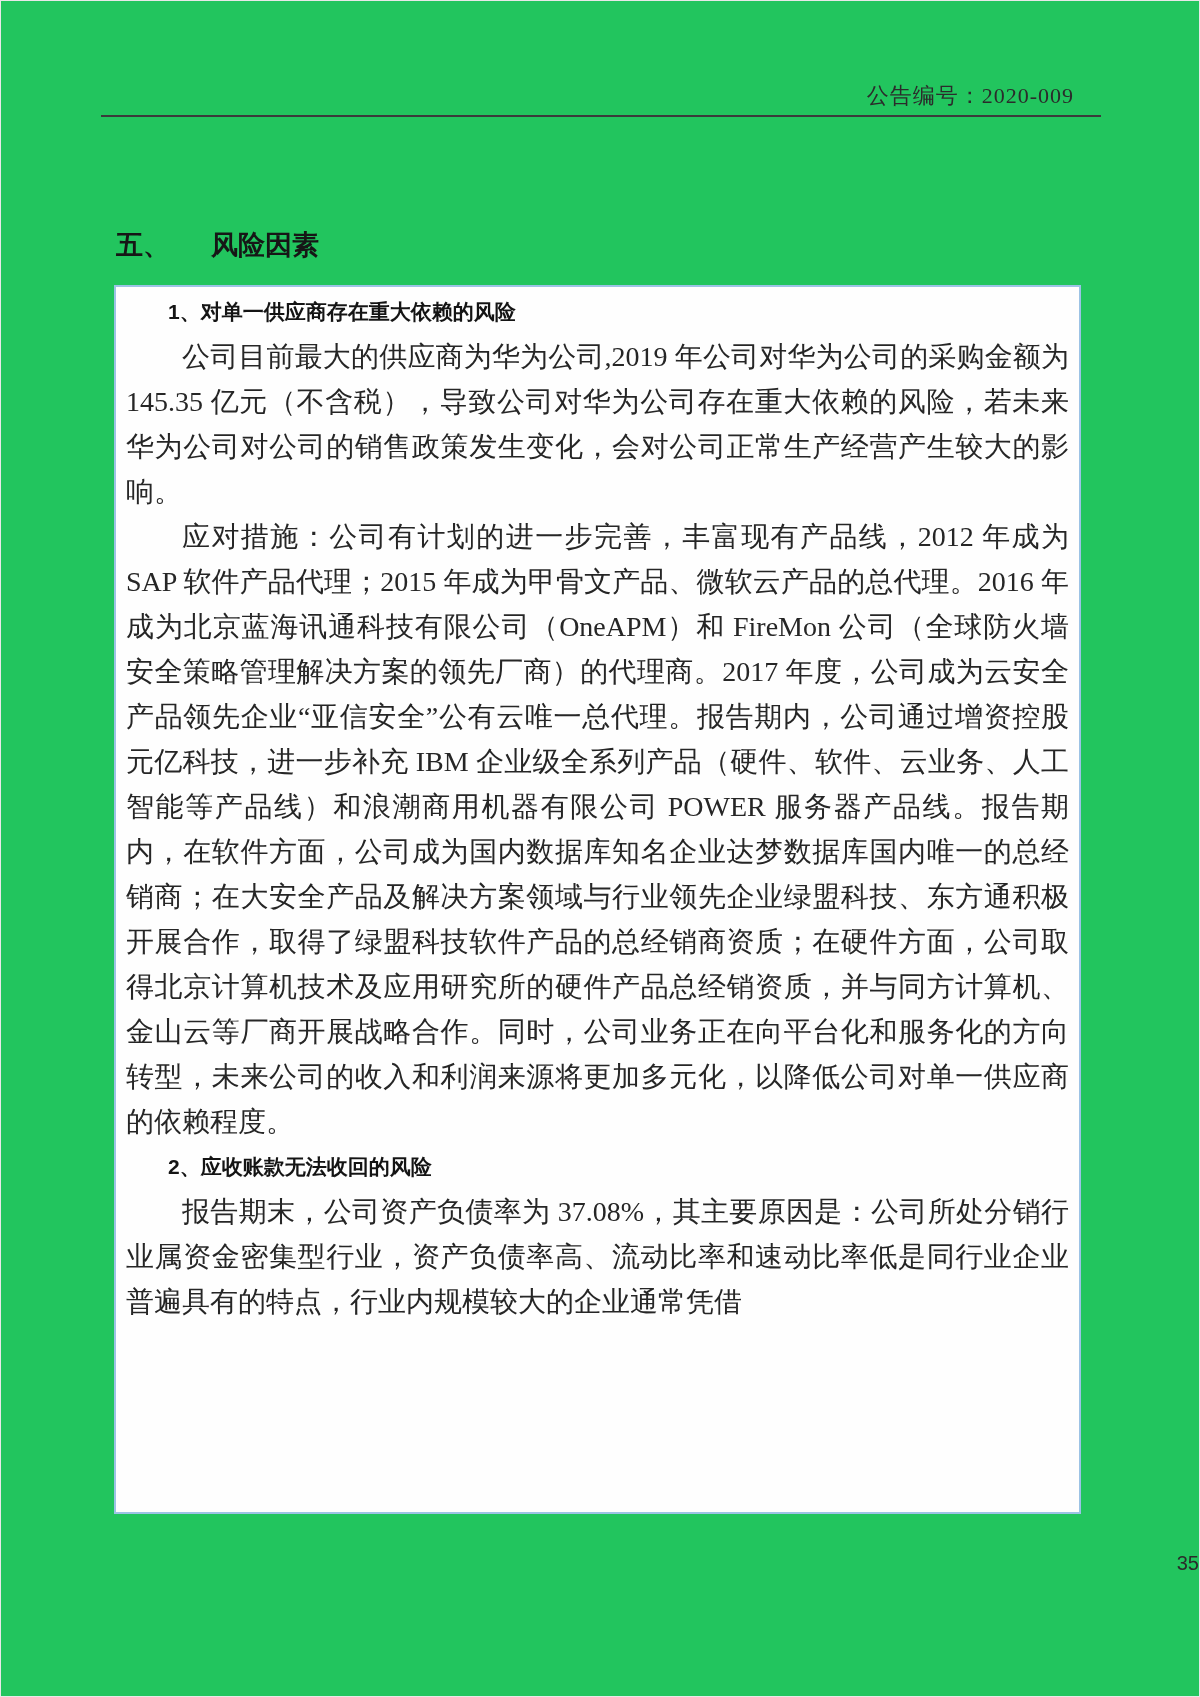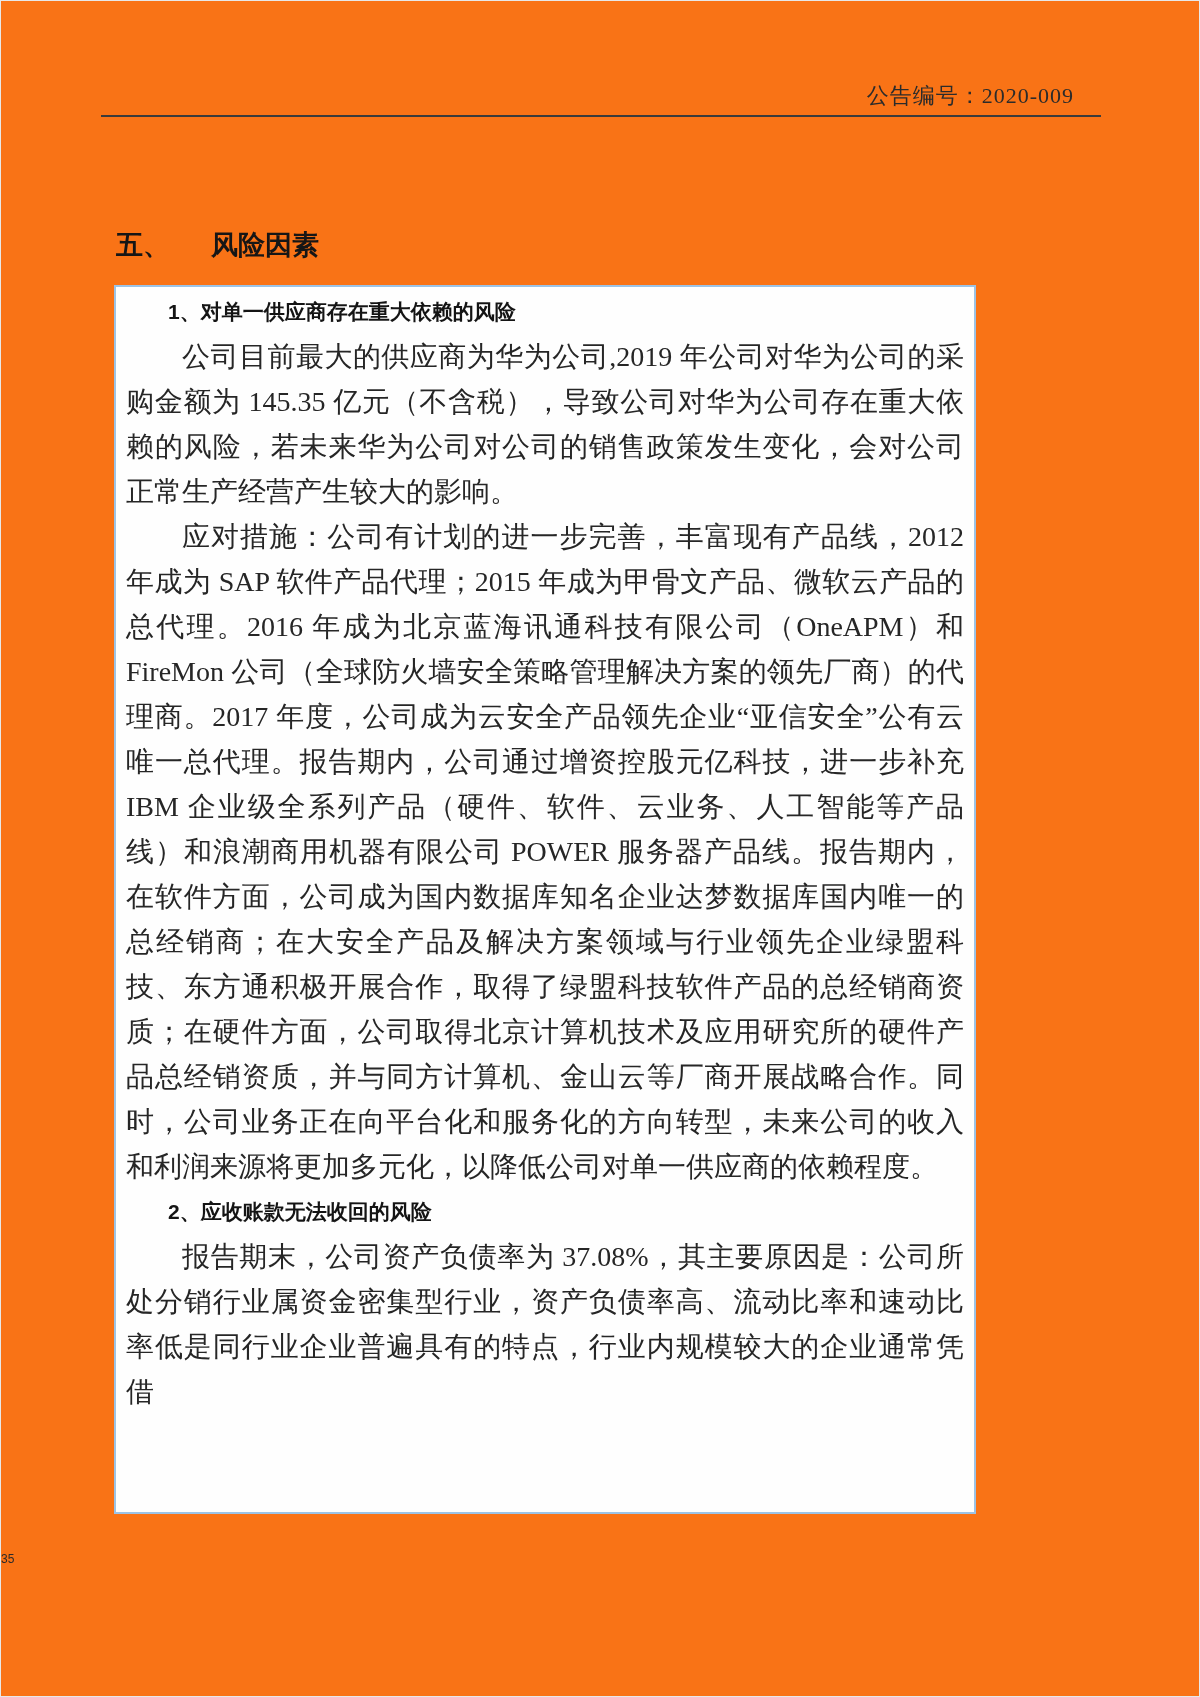--- a/index.html
+++ b/index.html
@@ -1,21 +1,21 @@
 <!DOCTYPE html>
 <html><head>
 <meta charset="utf-8">
 <style>
   html, body { margin: 0; padding: 0; background: #ffffff; }
   .page {
     position: relative;
     width: 1200px;
     height: 1697px;
     margin: 0 auto;
-    background: #f97316;
+    background: #22c55e;
     box-sizing: border-box;
     border: 1px solid #e8e8e8;
     font-family: "Liberation Serif", "DejaVu Serif", serif;
     color: #242424;
     overflow: hidden;
   }
   .doc-number {
     position: absolute;
     top: 80px;
     right: 125px;
@@ -52,21 +52,21 @@
     font-weight: bold;
     font-size: 22px;
     color: #161616;
     white-space: nowrap;
   }
   .h2-row .num { display: inline-block; width: 89px; font-weight: bold; }
   .risk-box {
     position: absolute;
     top: 284px;
     left: 113px;
-    width: 862px;
+    width: 967px;
     height: 1229px;
     box-sizing: border-box;
     border: 2px solid #9cc3e5;
     background: #fefefe;
     padding: 2px 10px 0 10px;
     overflow: hidden;
   }
   .risk-heading {
     margin: 0;
     font-family: "Liberation Sans", "DejaVu Sans", sans-serif;
@@ -82,23 +82,23 @@
     line-height: 45px;
     text-align: justify;
     text-indent: 2em;
     color: #262626;
   }
   .page-number {
     position: absolute;
     top: 1551px;
     left: 0;
     width: 100%;
-    text-align: left;
+    text-align: right;
     font-family: "Liberation Sans", "DejaVu Sans", sans-serif;
-    font-size: 12px;
+    font-size: 20px;
     color: #2b2b2b;
   }
 </style>
 </head>
 <body>
 
 <div class="page">
 
   <div class="doc-number">公告编号：2020-009</div>
 

